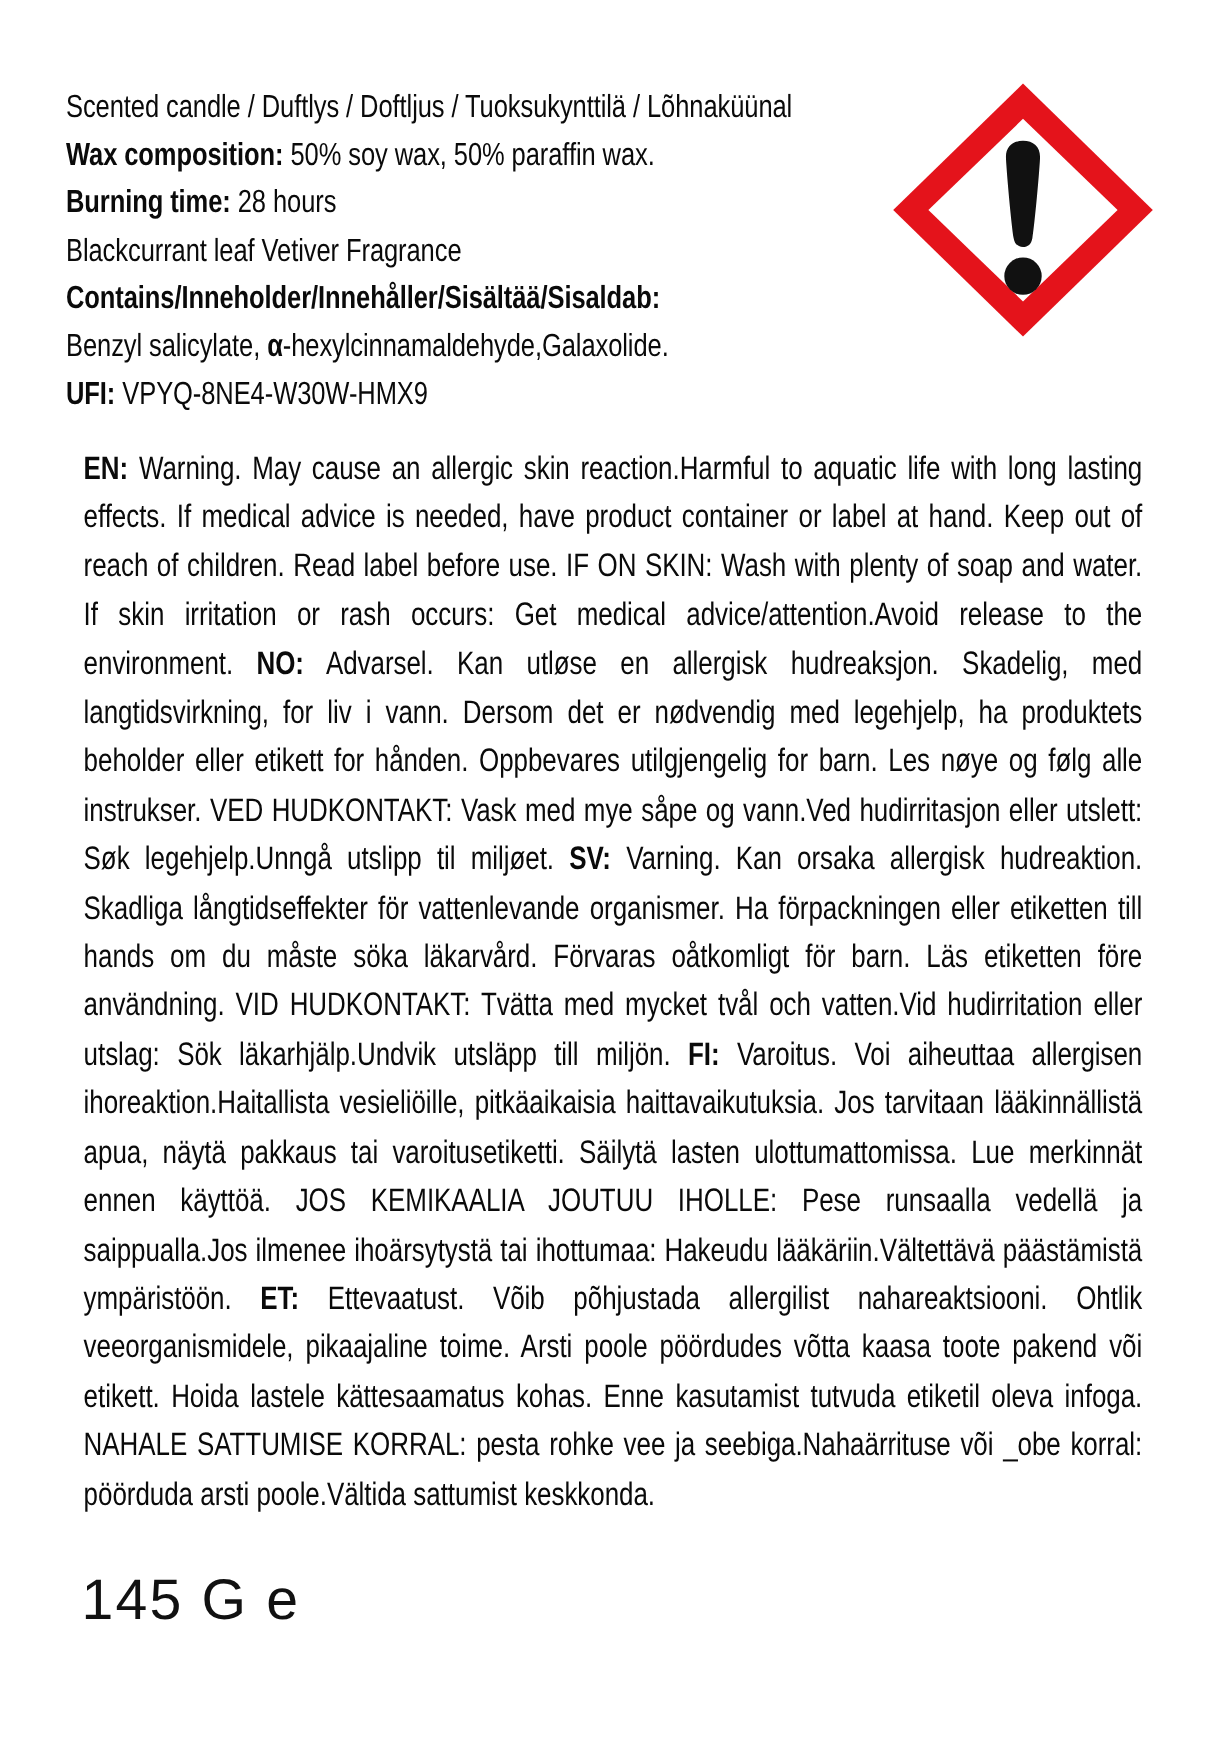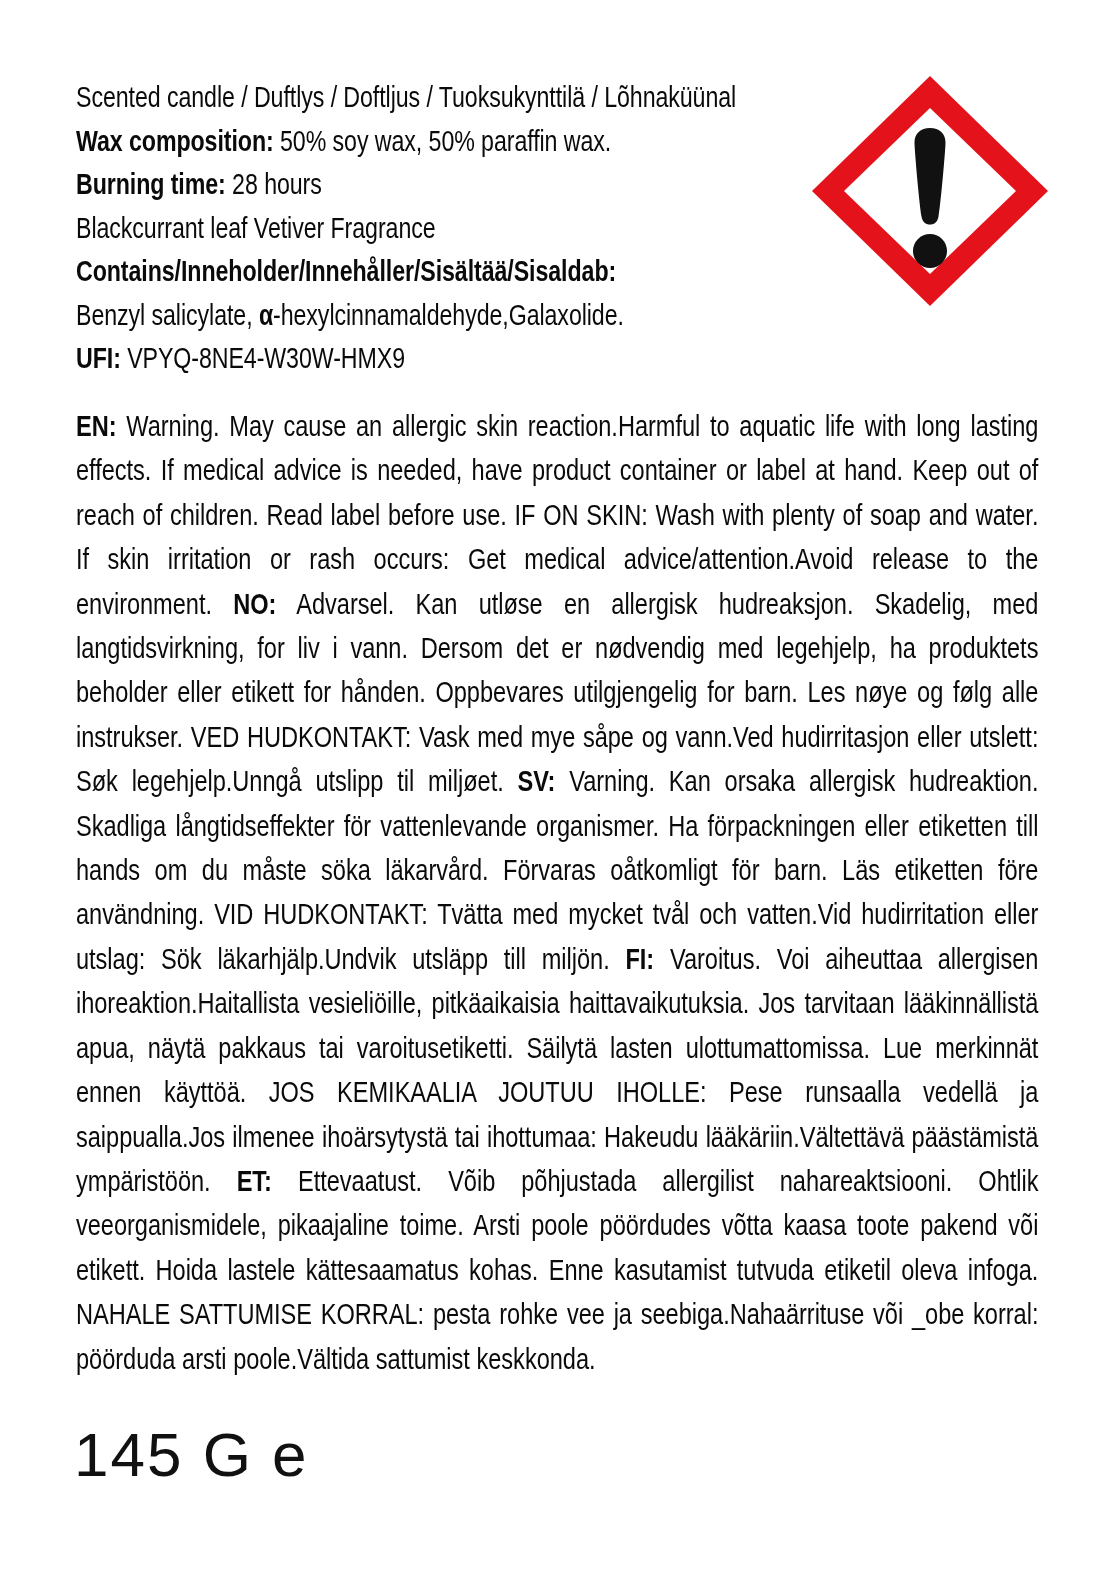--- a/index.html
+++ b/index.html
@@ -18,21 +18,21 @@
 
   
   .cond {
     font-family: "Liberation Sans Narrow", "Liberation Sans", "DejaVu Sans Condensed", sans-serif;
     transform-origin: left top;
   }
 
   
   #header-block {
     position: absolute;
-    left: 76px;
+    left: 60px;
     top: 76px;
     width: 700px;
   }
   .hdr-line {
     font-size: 29px;
     line-height: 43.5px;
     letter-spacing: -0.1px;
     white-space: nowrap;
     transform: scaleX(0.80);
     transform-origin: left center;
@@ -68,21 +68,21 @@
   #warning-paragraph .lang {
     font-weight: 700;
   }
 
   
   #net-weight {
     position: absolute;
     left: 74px;
     top: 1412px;
     font-family: "Liberation Sans", "DejaVu Sans", sans-serif;
-    font-size: 62px;
+    font-size: 52px;
     font-weight: 300;
     letter-spacing: 2px;
     line-height: 86px;
     color: #111111;
     white-space: nowrap;
   }
 </style>
 </head>
 <body>
 

